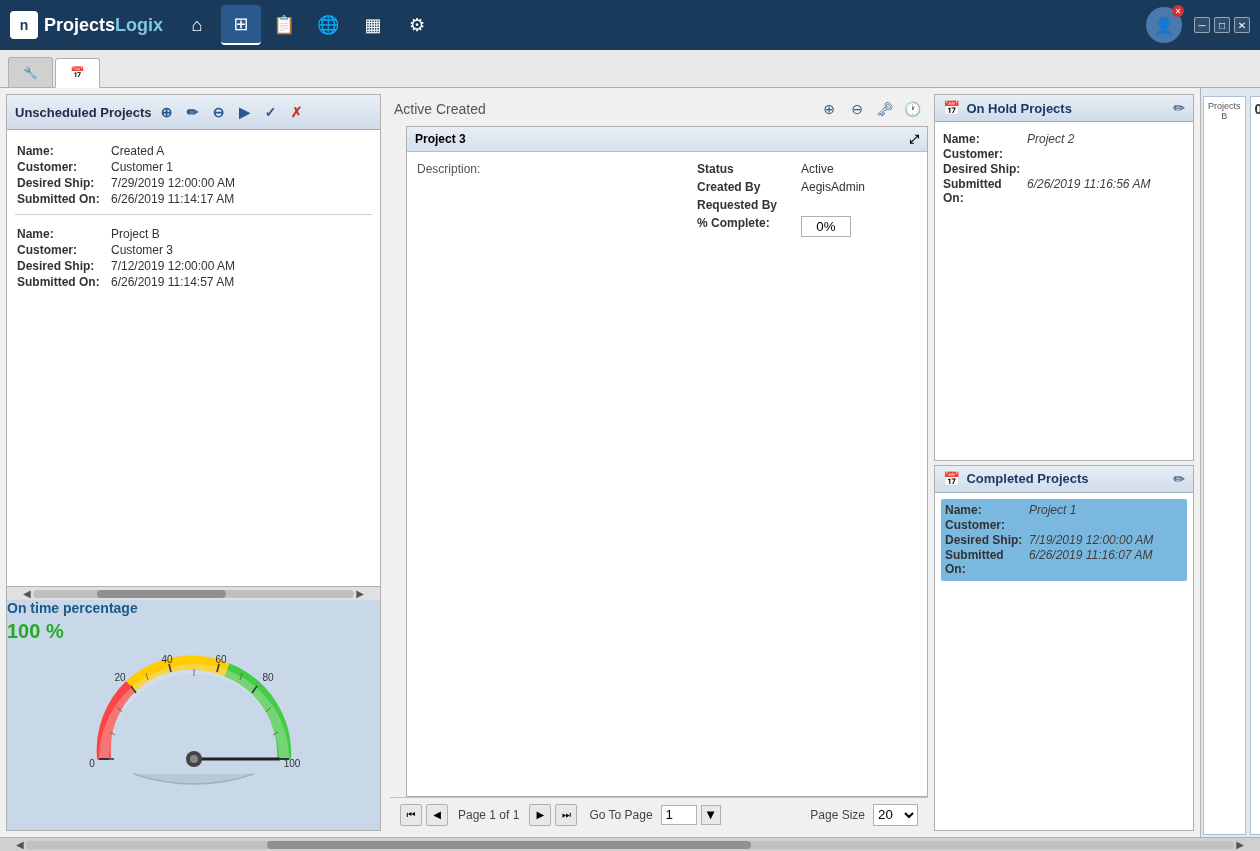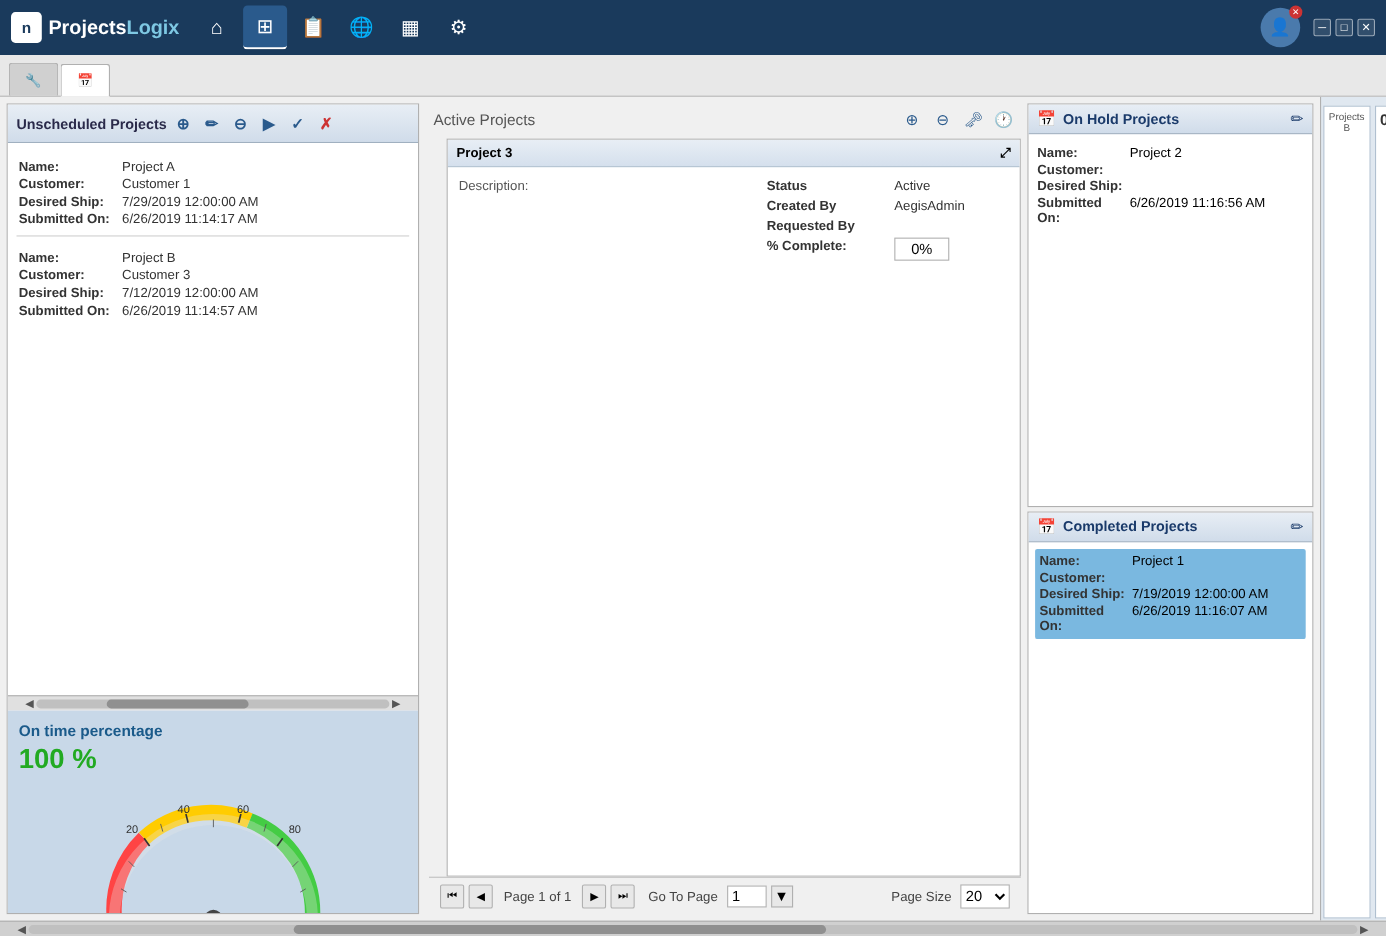--- a/index.html
+++ b/index.html
@@ -220,34 +220,33 @@
     .scroll-arrow {
       color: #555;
       font-size: 10px;
       cursor: pointer;
       padding: 0 2px;
     }
 
     
     .gauge-section {
       background: #c8d8e8;
-      padding: 10px;
-      height: 184px;
+      height: 230px;
     }
     .gauge-title {
       color: #1a5a8a;
       font-size: 14px;
       font-weight: bold;
       margin-bottom: 4px;
     }
     .gauge-percentage {
       color: #22aa22;
-      font-size: 25px;
-      font-weight: bold;
-      margin-bottom: 20px;
+      font-size: 20px;
+      font-weight: bold;
+      margin-bottom: 6px;
     }
     .gauge-container {
       display: flex;
       justify-content: center;
       align-items: center;
     }
 
     
     .middle-panel {
       flex: 1;
@@ -285,21 +284,21 @@
       display: flex;
       gap: 20px;
     }
     .project-desc { flex: 1; }
     .project-desc-label { font-weight: normal; color: #555; }
     .project-status-block {
       min-width: 220px;
     }
     .status-row {
       display: flex;
-      gap: 16px;
+      gap: 4px;
       margin-bottom: 4px;
     }
     .status-col-header {
       font-weight: bold;
       width: 100px;
       color: #333;
     }
     .status-col-value { color: #333; }
     .percent-input {
       width: 50px;
@@ -400,21 +399,21 @@
       display: flex;
       gap: 4px;
       margin-bottom: 1px;
     }
     .right-project-label {
       font-weight: bold;
       width: 80px;
       min-width: 80px;
       color: #333;
     }
-    .right-project-value { color: #000000; }
+    .right-project-value { color: #404040; font-style: italic; }
 
     
     .far-right-sidebar {
       width: 60px;
       min-width: 60px;
       background: #e0e8f0;
       border-left: 1px solid #b0b0b0;
       display: flex;
       flex-direction: row;
       padding-top: 6px;
@@ -499,21 +498,21 @@
         <div class="toolbar-icon" title="Remove">⊖</div>
         <div class="toolbar-icon" title="Move">▶</div>
         <div class="toolbar-icon" title="Approve">✓</div>
         <div class="toolbar-icon" title="Reject" style="color:#cc3333">✗</div>
       </div>
       <div class="panel-content">
 
         <div class="project-item">
           <div class="project-row">
             <span class="project-label">Name:</span>
-            <span class="project-value">Project A</span>
+            <span class="project-value">Created A</span>
           </div>
           <div class="project-row">
             <span class="project-label">Customer:</span>
             <span class="project-value">Customer 1</span>
           </div>
           <div class="project-row">
             <span class="project-label">Desired Ship:</span>
             <span class="project-value">7/29/2019 12:00:00 AM</span>
           </div>
           <div class="project-row">
@@ -607,21 +606,21 @@
             <line x1="205" y1="110" x2="215" y2="110" stroke="#333" stroke-width="2"></line>
 
             <path d="M 60 125 Q 120 145 180 125" stroke="#a0b0c0" stroke-width="1.5" fill="#b8c8d8"></path>
           </svg>
         </div>
       </div>
     </div>
 
     <div class="middle-panel">
       <div class="active-panel-header">
-        <span style="font-size:14px; color:#555;">Active Projects</span>
+        <span style="font-size:14px; color:#555;">Active Created</span>
         <div style="flex:1"></div>
         <div class="toolbar-icon">⊕</div>
         <div class="toolbar-icon">⊖</div>
         <div class="toolbar-icon">🗝</div>
         <div class="toolbar-icon">🕐</div>
       </div>
       <div class="active-panel-content">
         <div class="project-card-header">
           <span>Project 3</span>
           <span style="font-size:12px; cursor:pointer;">⤢</span>

